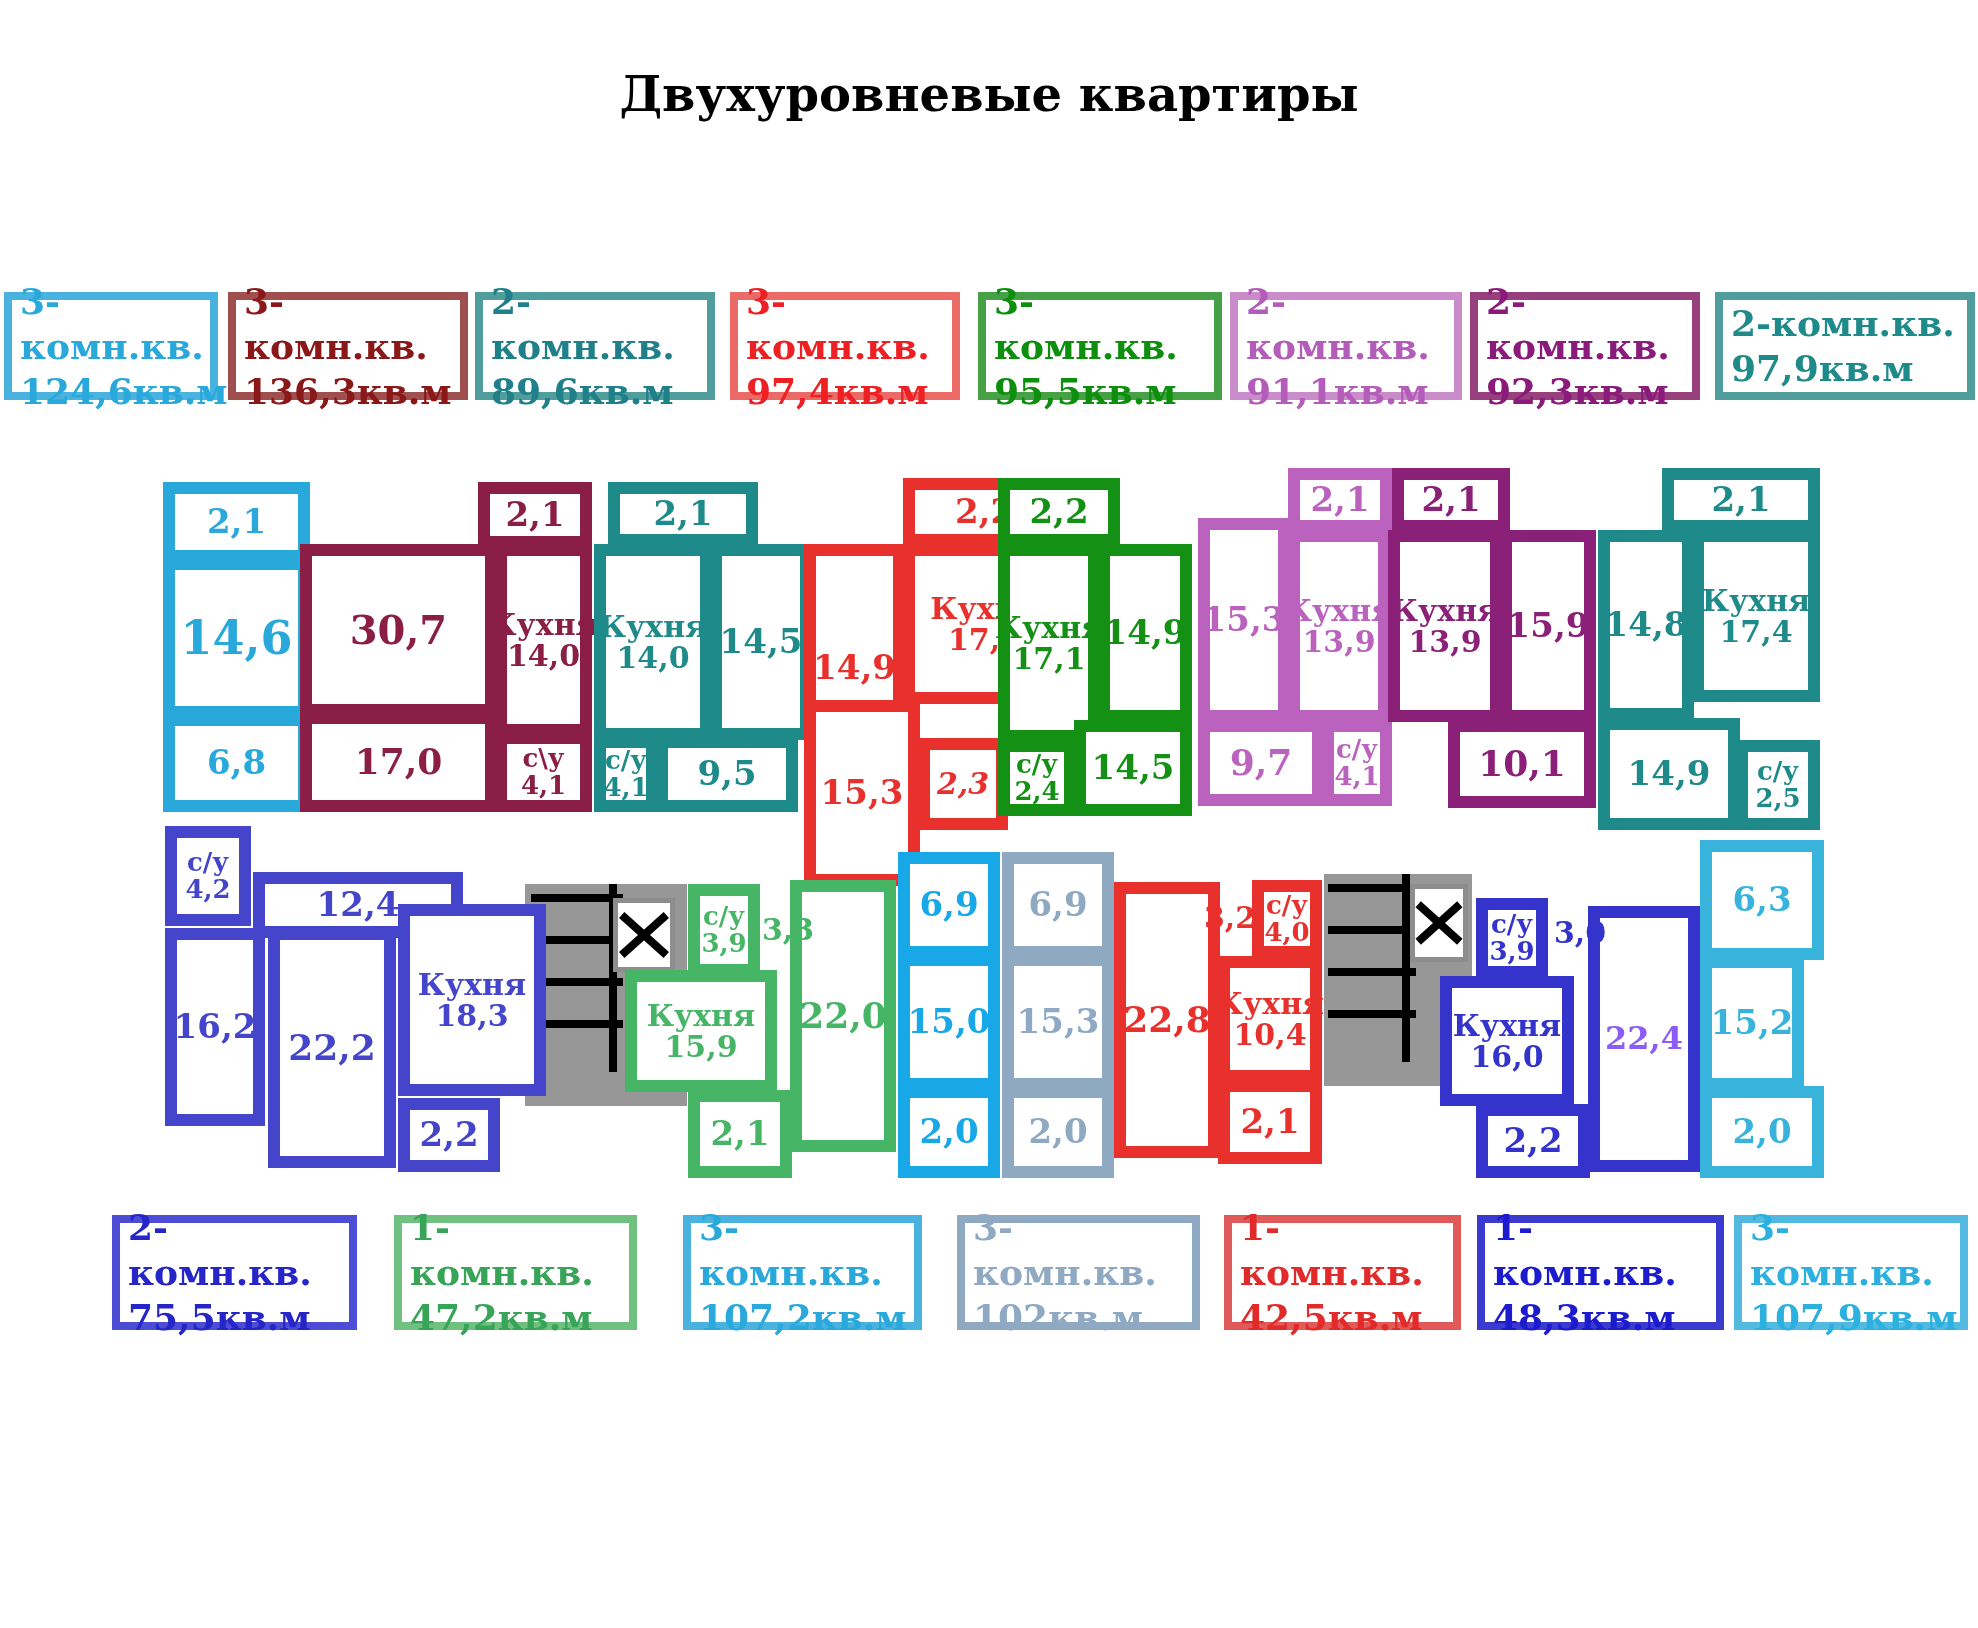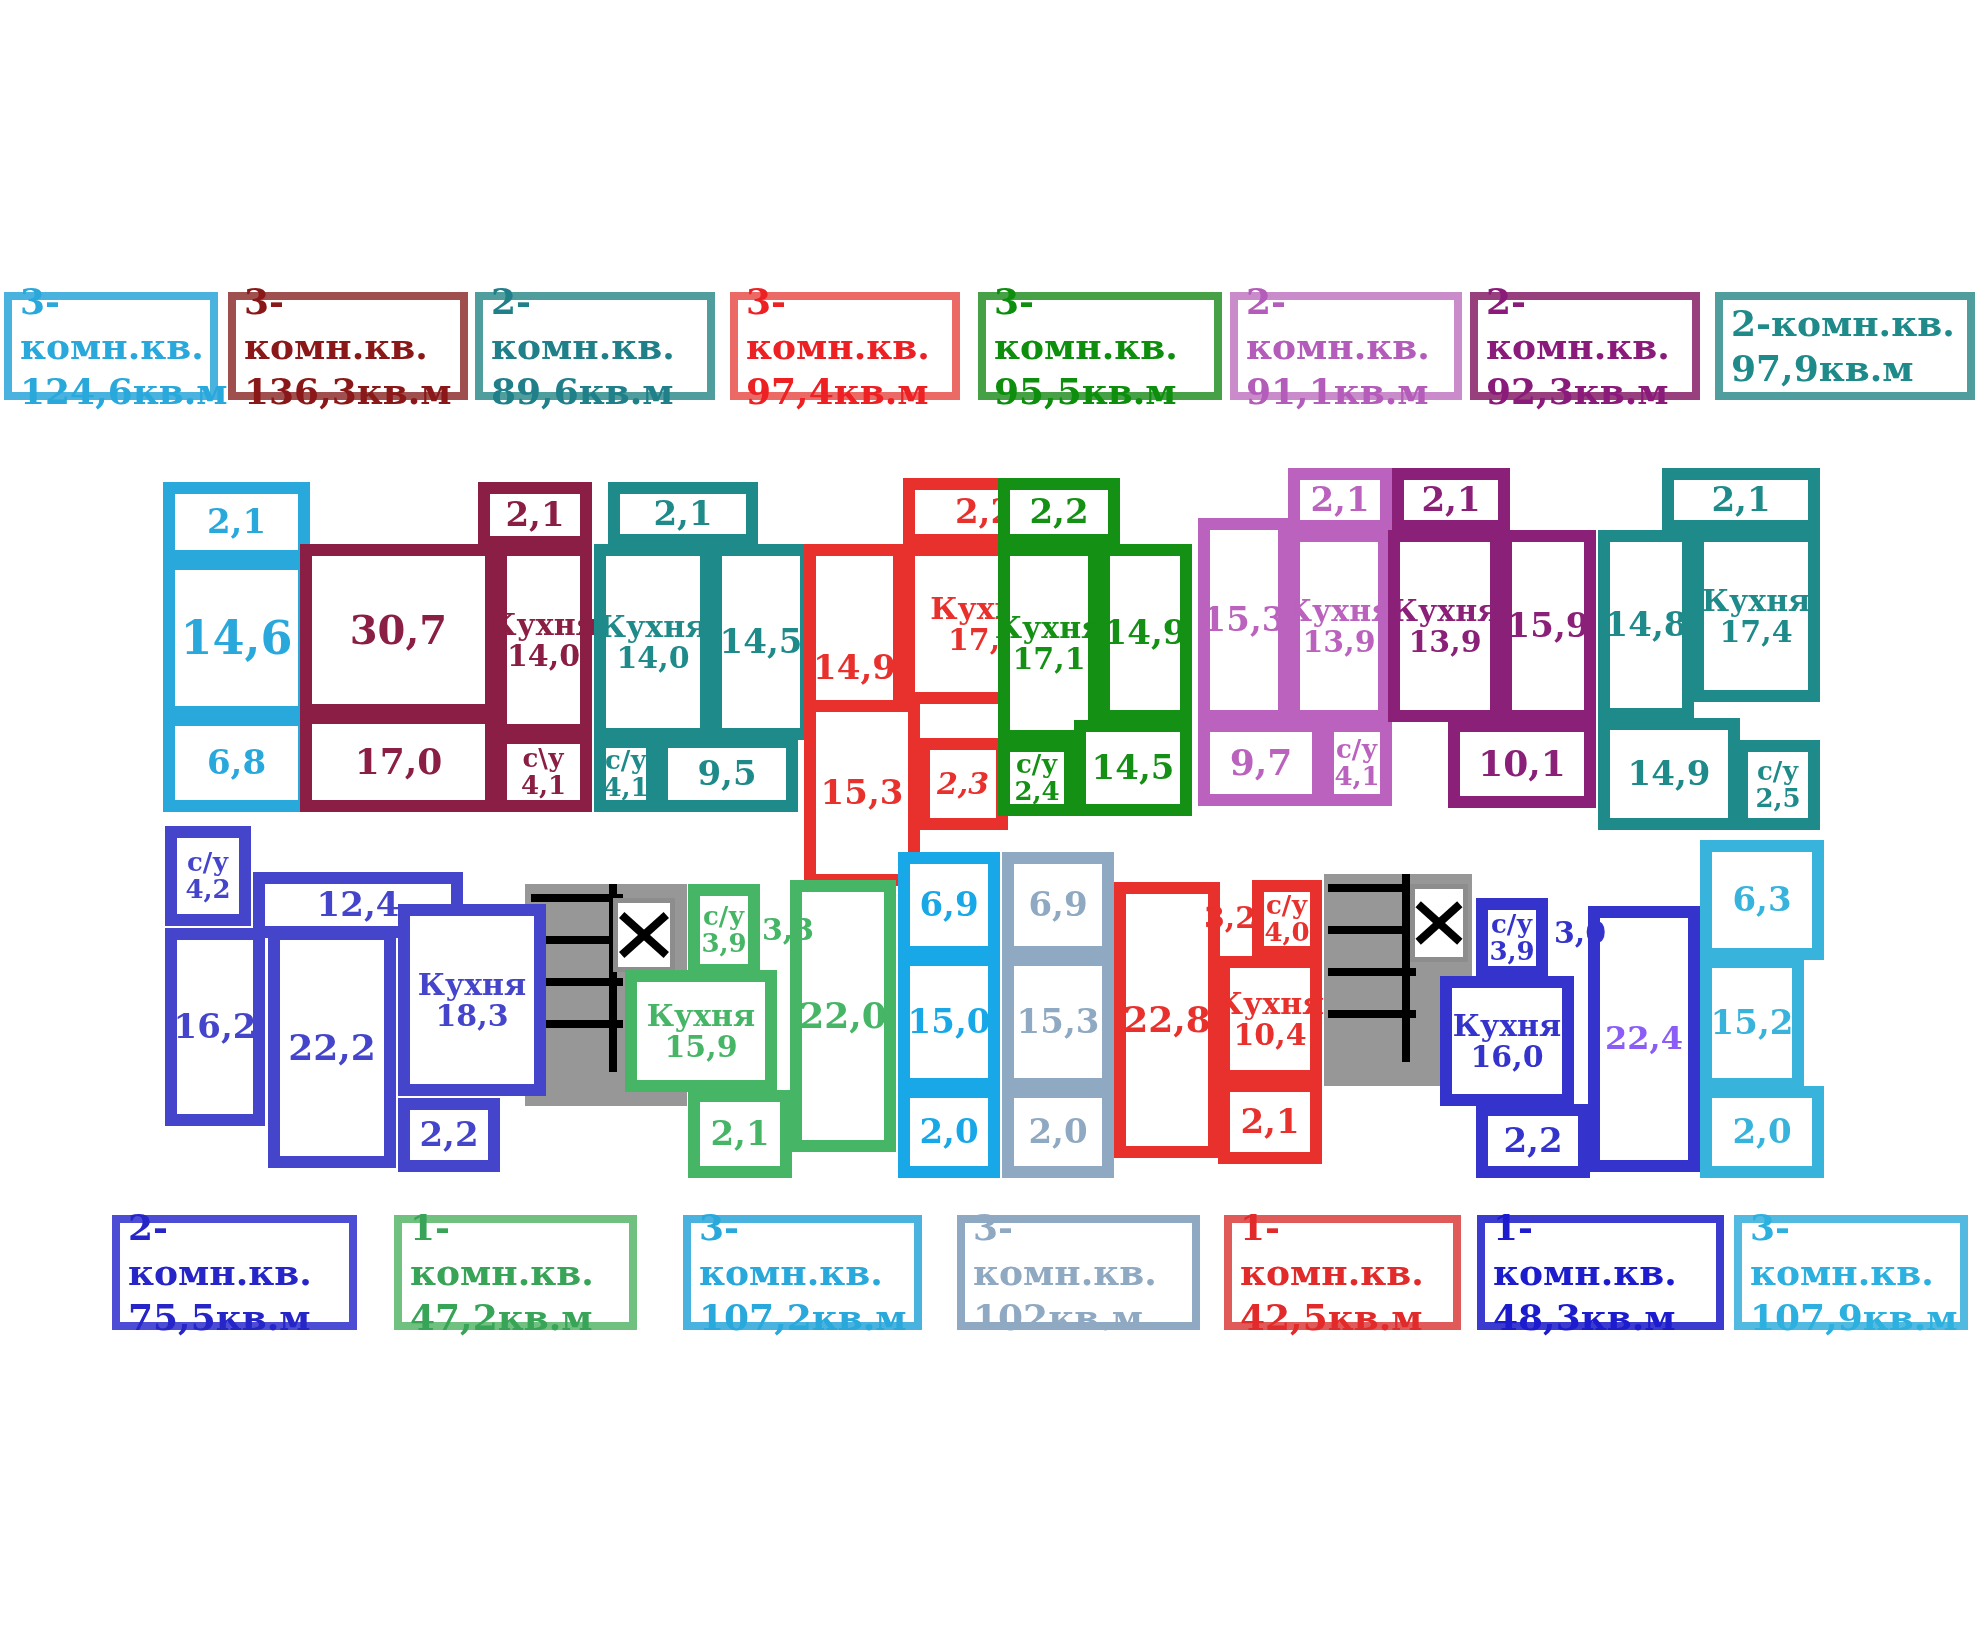--- a/index.html
+++ b/index.html
@@ -22,20 +22,21 @@
         width:calc(100% + 8px);height:8px;background:#000;}
   .elev::before{transform:rotate(42deg);} .elev::after{transform:rotate(-42deg);}
   .sold{position:absolute;z-index:6;text-align:center;font-weight:bold;letter-spacing:1px;}
 </style>
 </head>
 <body>
 
 <div id="canvas">
 
   <div class="title">
+    <div>Двухуровневые квартиры</div>
   </div>
 
   <div id="top-row">
       <div class="apt-box" style="left: 4px; top: 292px; width: 214px; height: 108px; border-color: rgb(74, 178, 222); color: rgb(41, 168, 220);">
         <div>3-комн.кв.</div>
         <div>124,6кв.м</div>
       </div>
       <div class="apt-box" style="left: 228px; top: 292px; width: 240px; height: 108px; border-color: rgb(160, 79, 79); color: rgb(139, 24, 24);">
         <div>3-комн.кв.</div>
         <div>136,3кв.м</div>

